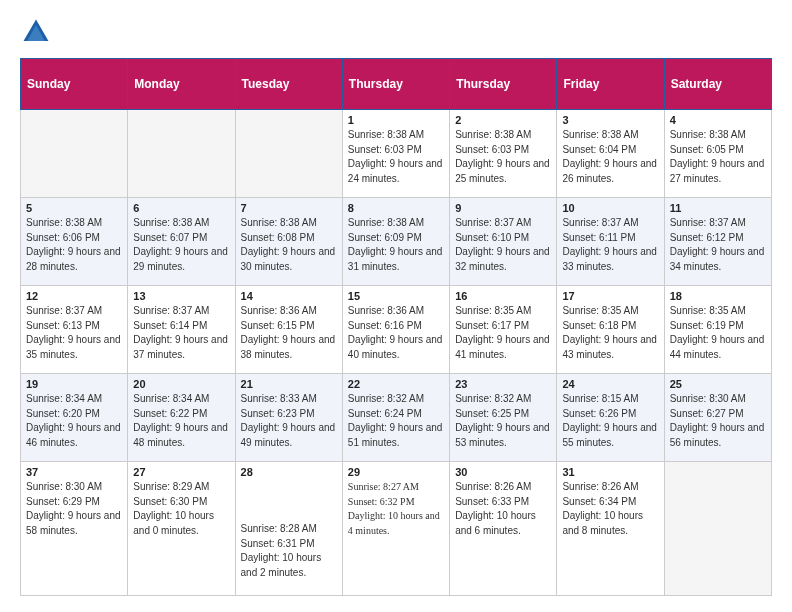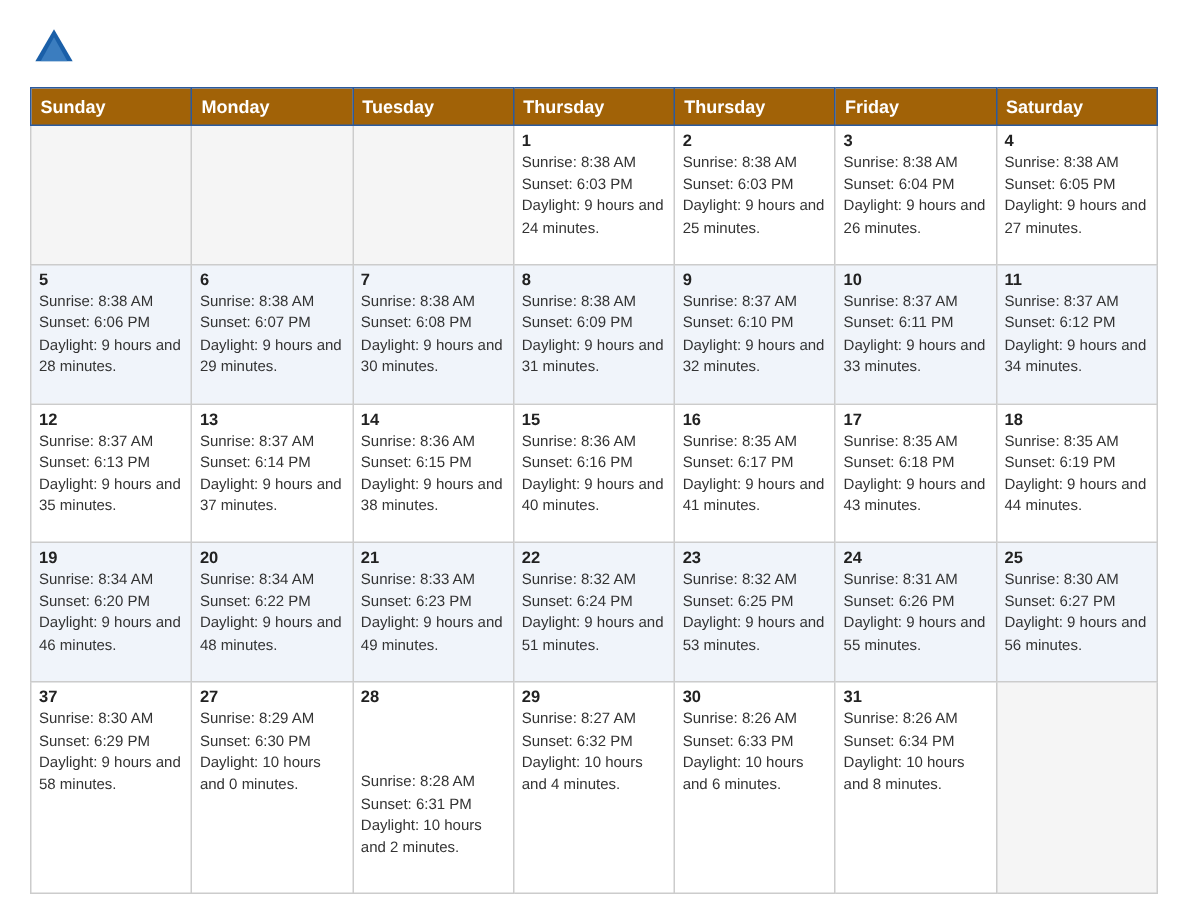--- a/index.html
+++ b/index.html
@@ -61,24 +61,24 @@
       color: #555;
     }
     .calendar {
       flex: 1;
       border: 1px solid #ccc;
       border-collapse: collapse;
       width: 100%;
       table-layout: fixed;
     }
     .calendar th {
-      background-color: #a16207;
+      background-color: #be185d;
       color: white;
       text-align: left;
-      padding: 5px 6px;
+      padding: 18px 6px;
       font-size: 12px;
       font-weight: bold;
       border: 1px solid #2a5a9f;
     }
     .calendar td {
       vertical-align: top;
       padding: 4px 5px;
       border: 1px solid #ccc;
       font-size: 9.5px;
       color: #333;
@@ -280,21 +280,21 @@
 Daylight: 9 hours and 51 minutes.</div>
           </td>
           <td>
             <div class="day-number">23</div>
             <div class="day-info" style="white-space: pre-line;">Sunrise: 8:32 AM
 Sunset: 6:25 PM
 Daylight: 9 hours and 53 minutes.</div>
           </td>
           <td>
             <div class="day-number">24</div>
-            <div class="day-info" style="white-space: pre-line;">Sunrise: 8:31 AM
+            <div class="day-info" style="white-space: pre-line;">Sunrise: 8:15 AM
 Sunset: 6:26 PM
 Daylight: 9 hours and 55 minutes.</div>
           </td>
           <td>
             <div class="day-number">25</div>
             <div class="day-info" style="white-space: pre-line;">Sunrise: 8:30 AM
 Sunset: 6:27 PM
 Daylight: 9 hours and 56 minutes.</div>
           </td>
         </tr>
@@ -312,21 +312,21 @@
 Daylight: 10 hours and 0 minutes.</div>
           </td>
           <td>
             <div class="day-number">28</div>
             <div class="day-info" style="white-space: pre-line; margin-top: 44px;">Sunrise: 8:28 AM
 Sunset: 6:31 PM
 Daylight: 10 hours and 2 minutes.</div>
           </td>
           <td>
             <div class="day-number">29</div>
-            <div class="day-info" style="white-space: pre-line;">Sunrise: 8:27 AM
+            <div class="day-info" style="white-space: pre-line; font-family: Liberation Serif, serif;">Sunrise: 8:27 AM
 Sunset: 6:32 PM
 Daylight: 10 hours and 4 minutes.</div>
           </td>
           <td>
             <div class="day-number">30</div>
             <div class="day-info" style="white-space: pre-line;">Sunrise: 8:26 AM
 Sunset: 6:33 PM
 Daylight: 10 hours and 6 minutes.</div>
           </td>
           <td>

